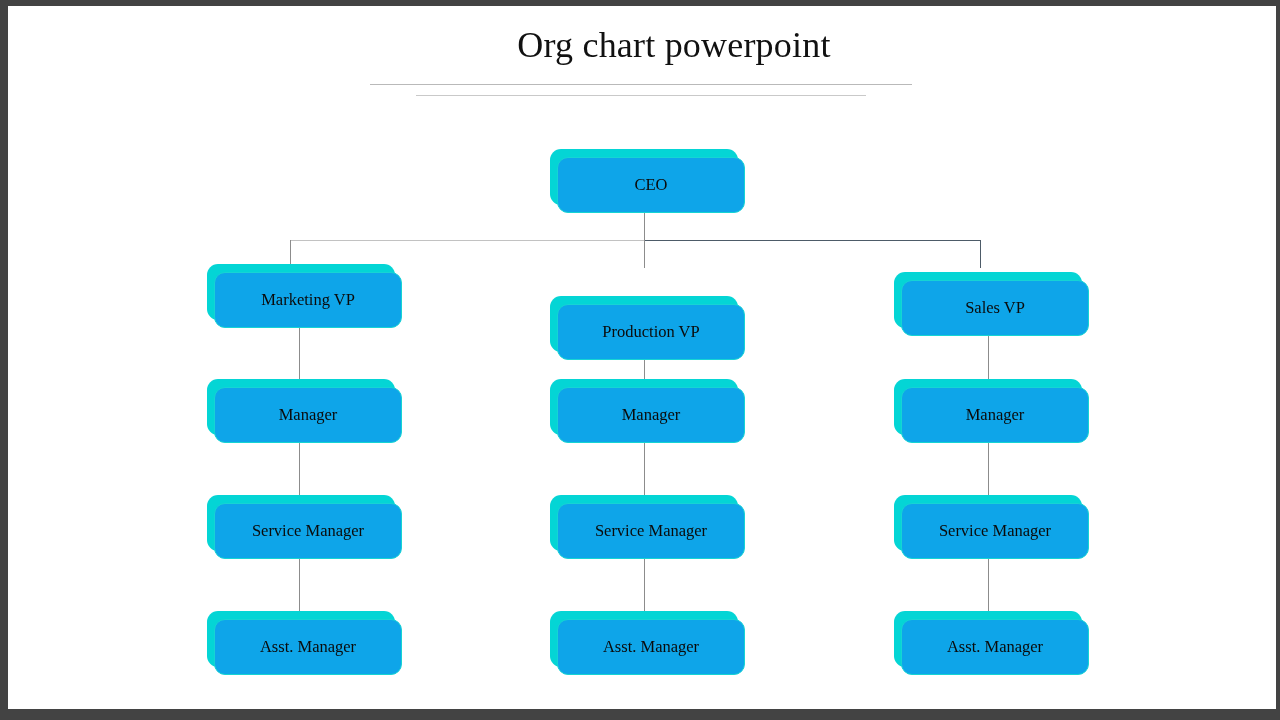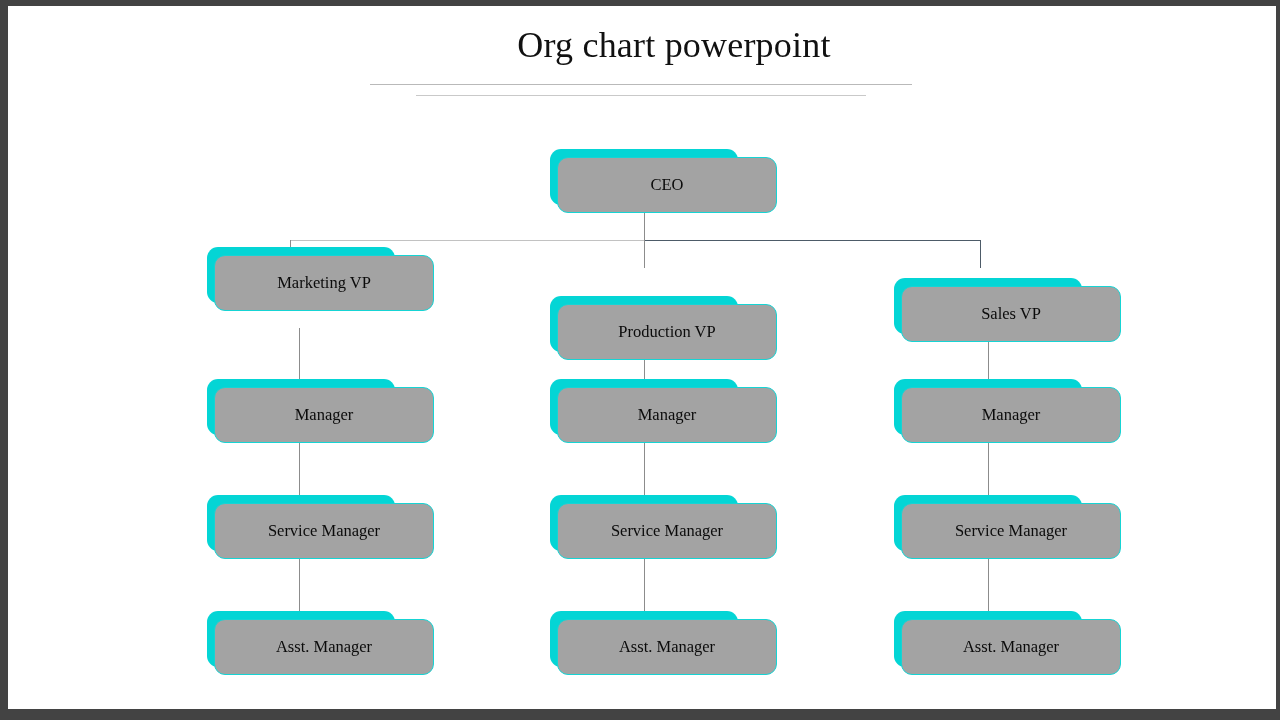--- a/index.html
+++ b/index.html
@@ -98,23 +98,23 @@
     width: 188px;
     height: 56px;
     background: #04d5d5;
     border-radius: 11px;
   }
 
   .node-body {
     position: absolute;
     left: 0;
     top: 0;
-    width: 220px;
+    width: 188px;
     height: 56px;
-    background: #a3a3a3;
+    background: #0ea5e9;
     border: 1px solid #16d4d4;
     border-radius: 11px;
     display: flex;
     align-items: center;
     justify-content: center;
   }
 
   .node-label {
     font-size: 16.5px;
     color: #0b0b0b;
@@ -158,35 +158,35 @@
       <div class="connector v" style="left:980px; top:437px; height:56px;"></div>
       <div class="connector v" style="left:980px; top:553px; height:56px;"></div>
 
       <div class="node" style="left:549px; top:151px;">
         <div class="node-shadow"></div>
         <div class="node-body">
           <span class="node-label">CEO</span>
         </div>
       </div>
 
-      <div class="node" style="left:206px; top:249px;">
+      <div class="node" style="left:206px; top:266px;">
         <div class="node-shadow"></div>
         <div class="node-body">
           <span class="node-label">Marketing VP</span>
         </div>
       </div>
 
       <div class="node" style="left:549px; top:266px;margin-top:32px;">
         <div class="node-shadow"></div>
         <div class="node-body">
           <span class="node-label">Production VP</span>
         </div>
       </div>
 
-      <div class="node" style="left:893px; top:280px;padding-left:8px;">
+      <div class="node" style="left:893px; top:274px;padding-left:8px;">
         <div class="node-shadow"></div>
         <div class="node-body">
           <span class="node-label">Sales VP</span>
         </div>
       </div>
 
       <div class="node" style="left:206px; top:381px;">
         <div class="node-shadow"></div>
         <div class="node-body">
           <span class="node-label">Manager</span>

